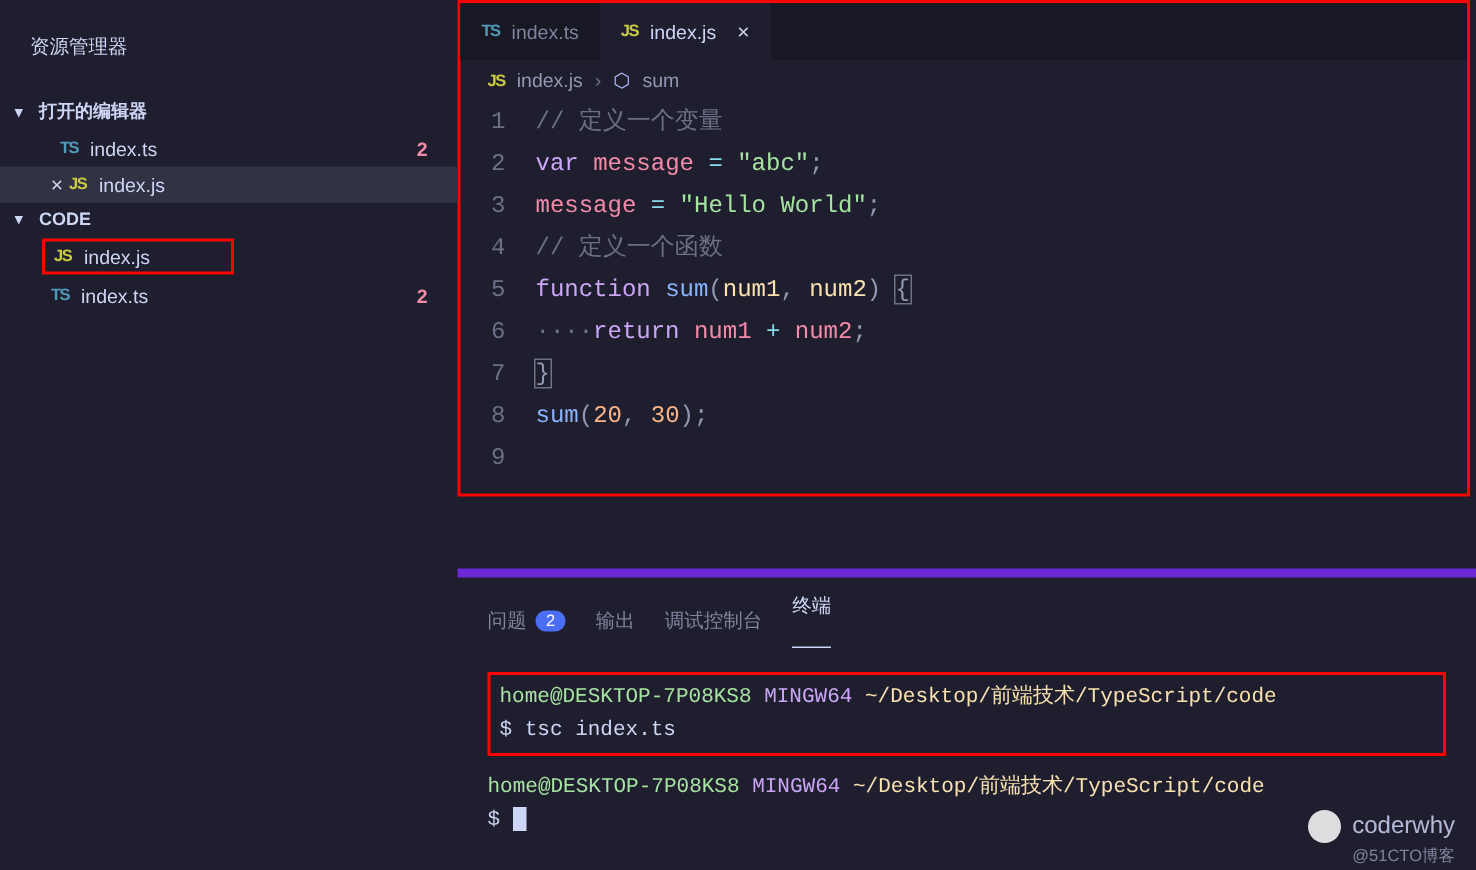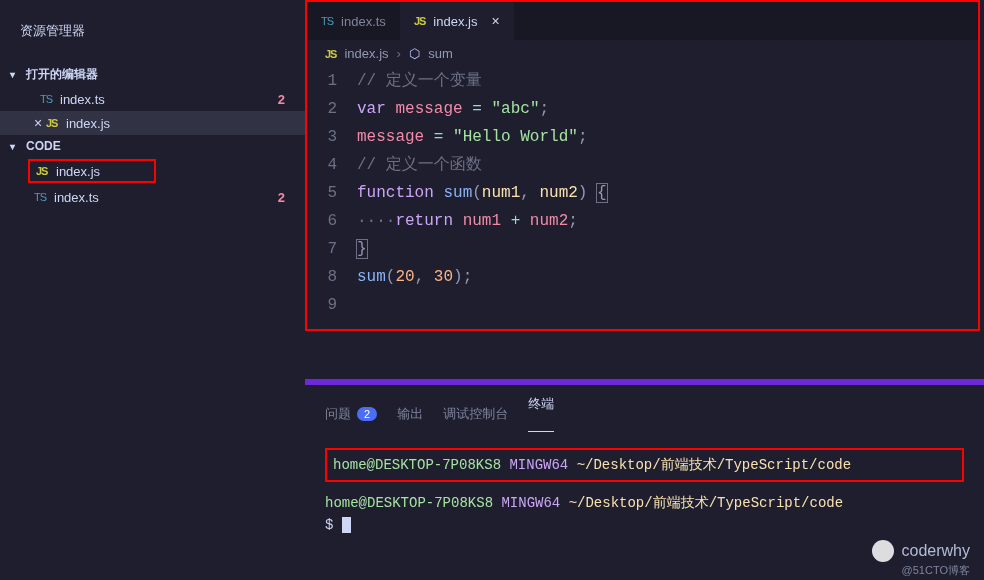--- a/index.html
+++ b/index.html
@@ -16,21 +16,21 @@
       color: #cdd6f4; font-size: 12px; font-weight: bold; cursor: pointer;
     }
     .chevron { width: 16px; font-size: 10px; }
     .file-item {
       display: flex; align-items: center; padding: 3px 10px 3px 30px;
       cursor: pointer; position: relative; height: 24px;
     }
     .file-item.active { background: #313244; }
     .close-x { width: 16px; text-align: center; color: #cdd6f4; font-size: 14px; }
     .icon-slot { width: 20px; display: flex; align-items: center; }
-    .ts-icon { color: #519aba; font-weight: normal; font-size: 11px; letter-spacing: -1px; }
+    .ts-icon { color: #519aba; font-weight: bold; font-size: 11px; letter-spacing: -1px; }
     .js-icon { color: #cbcb41; font-weight: bold; font-size: 11px; letter-spacing: -1px; }
     .file-label { flex: 1; color: #cdd6f4; }
     .badge-num {
       background: none; color: #f38ba8; font-weight: bold;
       padding: 0 10px; font-size: 13px;
     }
     .highlight-box { border: 2px solid #ff0000; }
     .main { flex: 1; display: flex; flex-direction: column; background: #1e1e2e; }
     .tabs { display: flex; background: #181825; height: 38px; }
     .tab {
@@ -226,20 +226,21 @@
           <span>调试控制台</span>
         </div>
       <div class="panel-tab active">
           <span>终端</span>
         </div>
     </div>
 
     <div class="terminal">
       <div class="red-border" style="padding:4px 6px; margin-bottom:10px;">
         <div class="term-line"><span class="term-user">home@DESKTOP-7P08KS8</span> <span class="term-sys">MINGW64</span> <span class="term-path">~/Desktop/前端技术/TypeScript/code</span></div>
+        <div class="term-line"><span class="term-cmd">$ </span><span class="term-cmd">tsc index.ts</span></div>
       </div>
       <div class="term-line"><span class="term-user">home@DESKTOP-7P08KS8</span> <span class="term-sys">MINGW64</span> <span class="term-path">~/Desktop/前端技术/TypeScript/code</span></div>
       <div class="term-line"><span class="term-cmd">$ </span><span class="cursor-block"></span></div>
     </div>
   </div>
 </div>
 
 <div class="watermark">
   <span class="wechat-icon"></span>
   <span>coderwhy</span>

